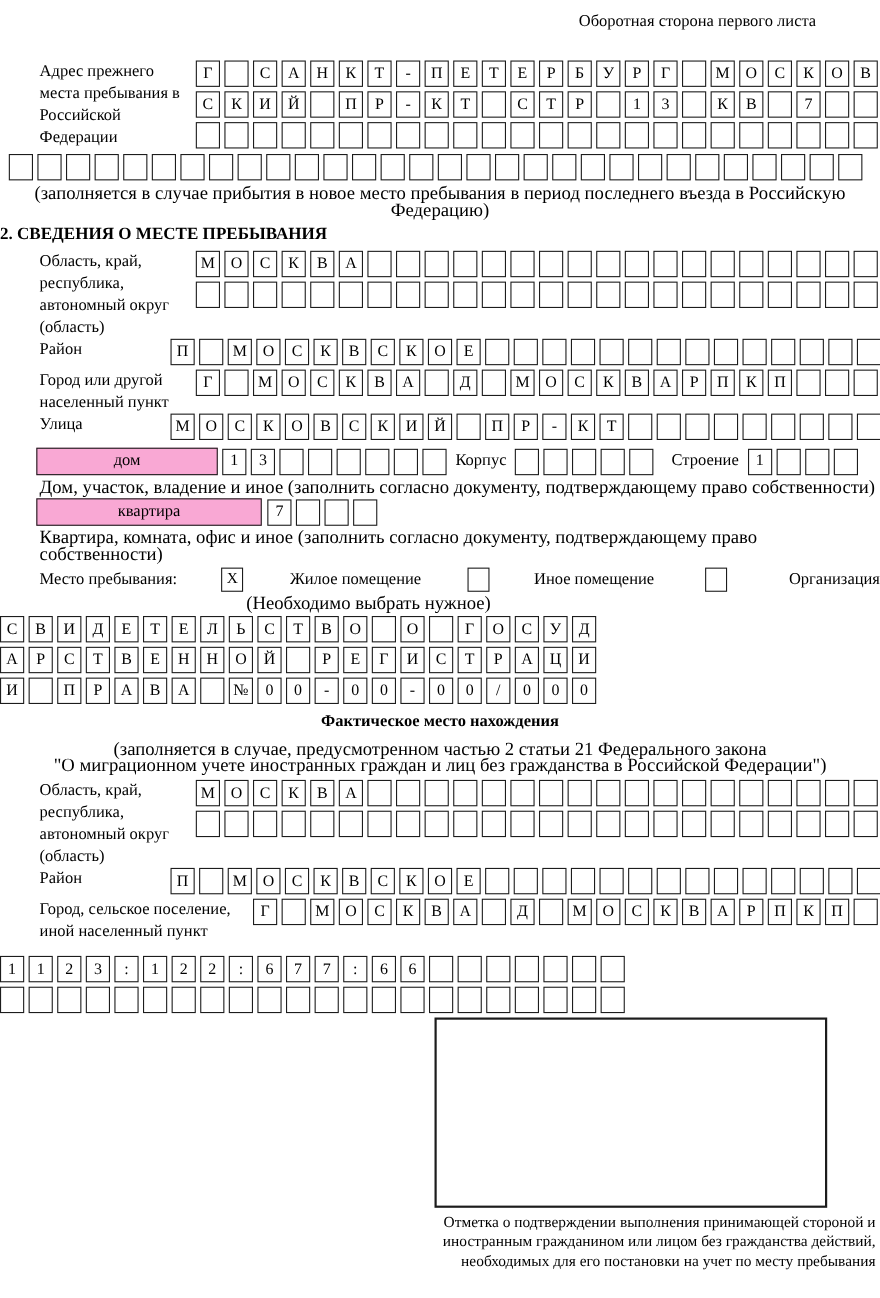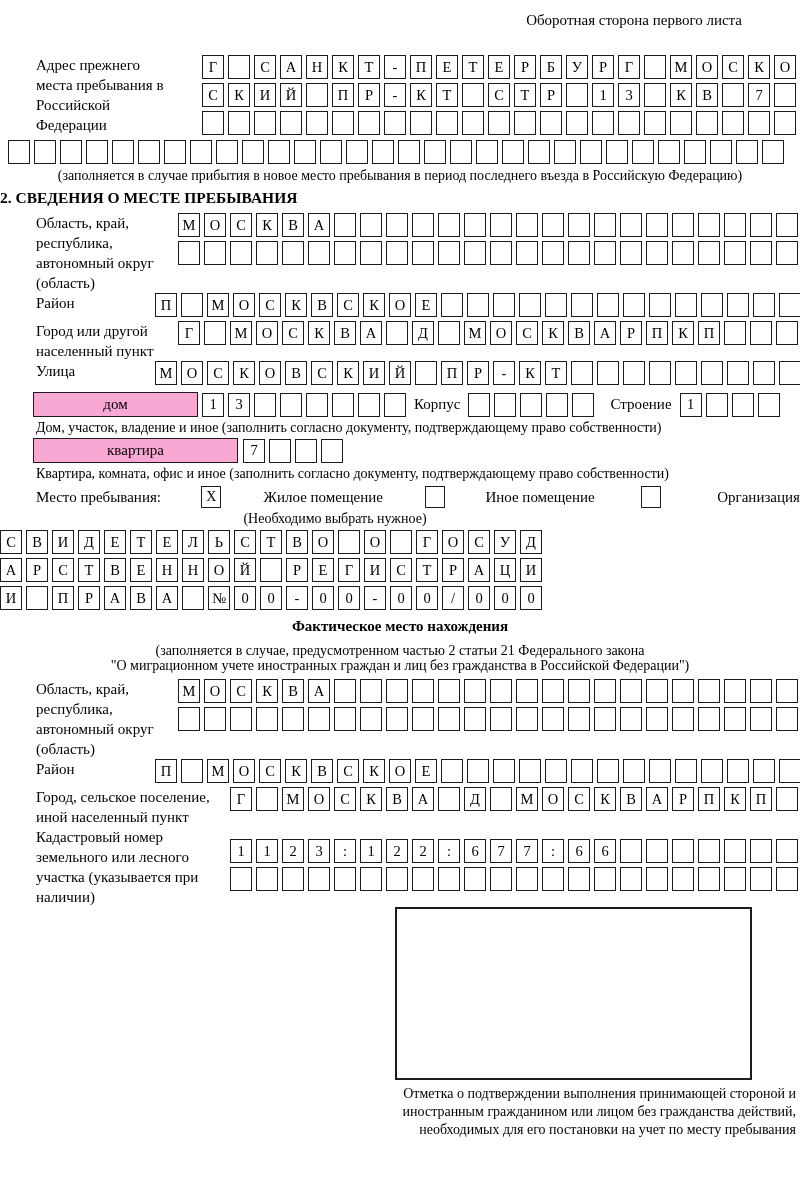--- a/index.html
+++ b/index.html
@@ -20,24 +20,24 @@
   .cellcol { flex:0 0 auto; }
   .cells { display:flex; gap:4px; margin-bottom:4px; }
   .cell {
     flex:0 0 22px; width:22px; height:24px;
     border:1.5px solid #1c1c1c;
     display:flex; align-items:center; justify-content:center;
     font-size:14.5px; line-height:1;
     background:#fff;
   }
   .fullrow { margin-left:8px; margin-top:1px; }
-  .note { font-size:14px; line-height:15px; }
+  .note { font-size:17px; line-height:15px; }
   .note-center { text-align:center; }
   .sec-title { text-align:left; font-weight:bold; font-size:15.5px; margin-top:6px; margin-bottom:6px; }
-  .mt26 { margin-top:26px;gap:24px; }
+  .mt26 { margin-top:26px; }
   .widebox {
     border:1.5px solid #1c1c1c; height:25px;
     display:flex; align-items:center; justify-content:center;
     font-size:15px; flex:0 0 auto; background:#f9a8d4;
   }
   .houserow { display:flex; align-items:center; margin-left:33px; margin-top:3px; margin-bottom:3px; }
   .inl-lbl { font-size:15px; margin:0 8px; }
   .stayrow { display:flex; align-items:center; margin-left:36px; margin-top:5px;justify-content:space-between; }
   .staylbl { font-size:15px; }
   .chk {
@@ -574,21 +574,20 @@
       <span class="cell">А</span>
       <span class="cell">Р</span>
       <span class="cell">П</span>
       <span class="cell">К</span>
       <span class="cell">П</span>
       <span class="cell"></span>
     </div>
 </div>
 
 <div class="formrow">
-  <div class="lbl w230">Кадастровый номер земельного или лесного участка (указывается при наличии)</div>
   <div class="cellcol cad-offset">
     <div class="cells">
         <span class="cell">1</span>
         <span class="cell">1</span>
         <span class="cell">2</span>
         <span class="cell">3</span>
         <span class="cell">:</span>
         <span class="cell">1</span>
         <span class="cell">2</span>
         <span class="cell">2</span>

